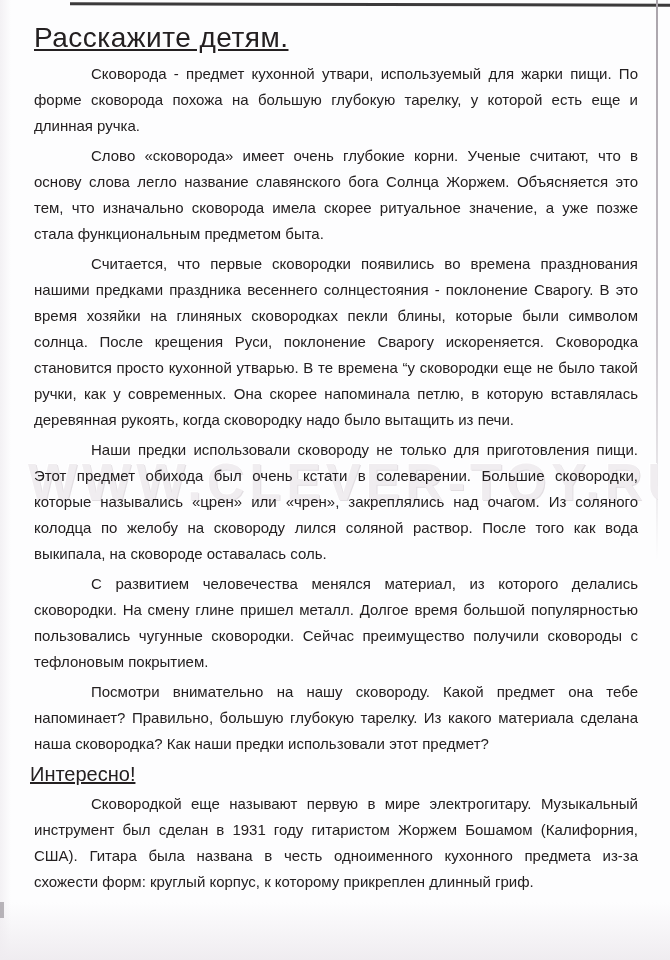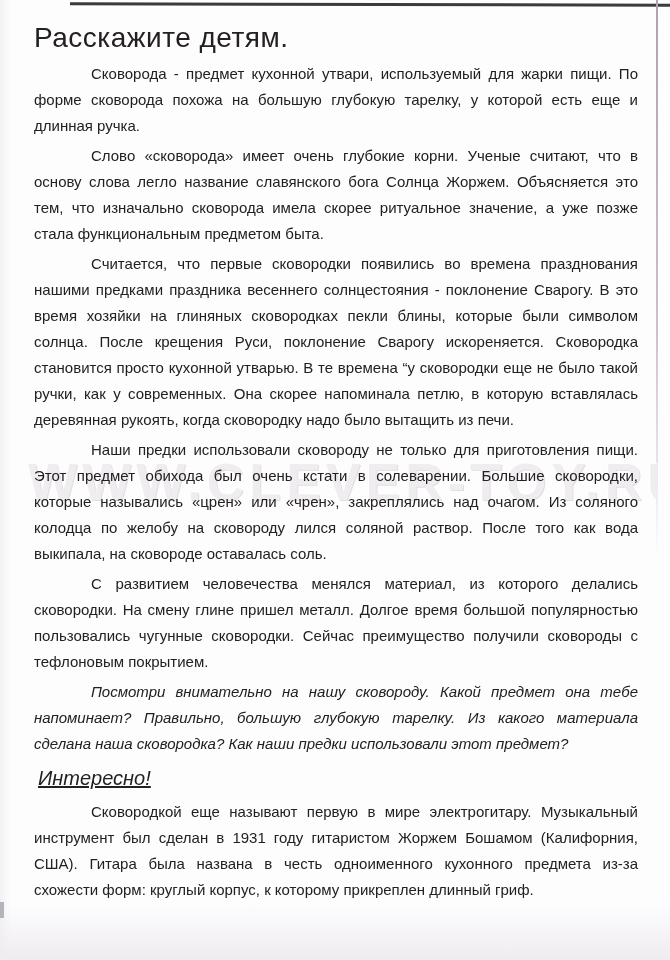--- a/index.html
+++ b/index.html
@@ -42,33 +42,34 @@
     user-select: none;
   }
   .content {
     position: absolute; left: 30px; right: 28px; top: 22px;
     z-index: 1;
   }
   .page-title {
     font-size: 28px; font-weight: normal;
     margin: 0 0 7px 4px;
     letter-spacing: 0.5px;
+    text-decoration: underline;
   }
   .para {
     font-size: 15px; line-height: 26px;
     text-align: justify;
     text-indent: 57px;
     margin: 4px;
   }
-  .questions { font-style: italic; }
+  .questions { }
   .interesting-heading {
     font-size: 20px; line-height: 26px;
-    font-style: italic; font-weight: normal;
+    font-weight: normal;
     text-decoration: underline;
-    margin: 8px; text-indent: 0;
+    margin: 0; text-indent: 0;
   }
 </style>
 </head>
 <body>
 
 <div class="scan-left-strip"></div>
 <div class="scan-top-line"></div>
 <div class="scan-right-line"></div>
 <div class="scan-bottom-shade"></div>
 <div class="scan-bottom-mark"></div>

